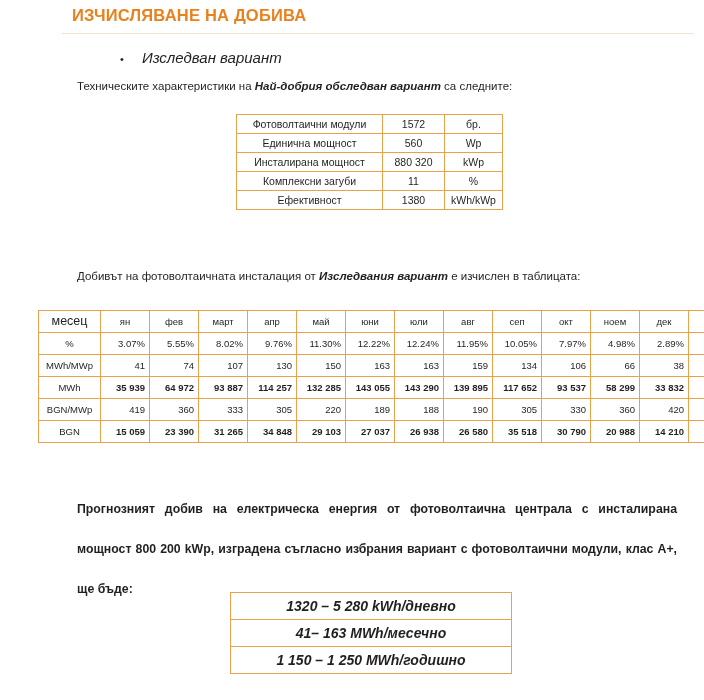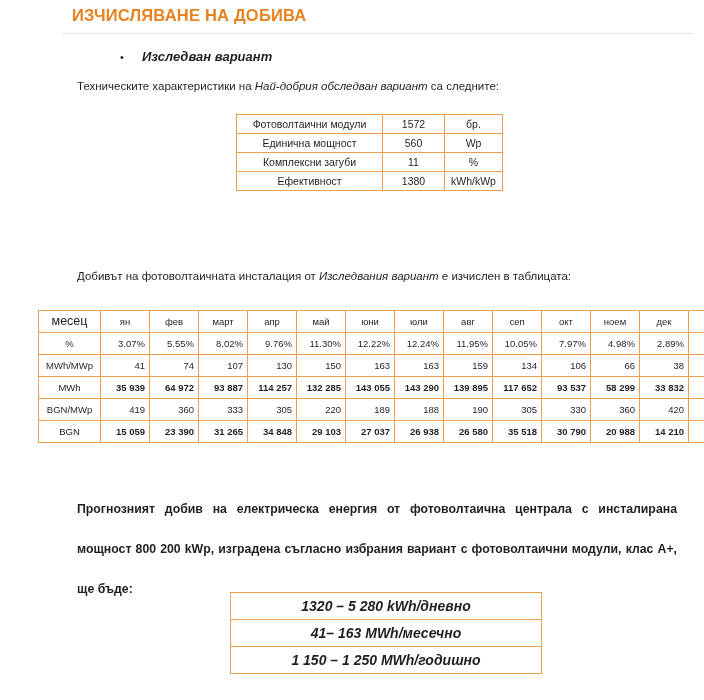--- a/index.html
+++ b/index.html
@@ -52,40 +52,40 @@
     align-items: baseline;
     gap: 0px;
   }
   .bullet-dot {
     width: 22px;
     font-size: 11px;
     line-height: 1;
     color: #231f20;
   }
   .bullet-text {
-    font-size: 13px;
-    font-weight: bold;
+    font-size: 15px;
+    font-weight: normal;
     font-style: italic;
     color: #231f20;
     white-space: nowrap;
     text-align: right;
   }
 
   
   .para-intro {
     position: absolute;
     left: 77px;
     top: 80px;
     font-size: 11.5px;
     color: #231f20;
     white-space: nowrap;
   }
   .para-intro b,
   .para-mid b {
-    font-weight: normal;
+    font-weight: bold;
     font-style: italic;
   }
   .para-mid {
     position: absolute;
     left: 77px;
     top: 270px;
     font-size: 11.5px;
     color: #231f20;
     white-space: nowrap;
   }
@@ -169,21 +169,21 @@
     text-align: justify;
     text-align-last: left;
     color: #231f20;
   }
 
   
   .tbl-result {
     position: absolute;
     left: 230px;
     top: 592px;
-    width: 312px;
+    width: 282px;
     table-layout: fixed;
   }
   .tbl-result td {
     height: 26px;
     line-height: 26px;
     text-align: center;
     font-size: 14px;
     font-weight: bold;
     font-style: italic;
     color: #231f20;
@@ -218,20 +218,25 @@
     <tbody>
       <tr>
         <td>Фотоволтаични модули</td>
         <td>1572</td>
         <td>бр.</td>
       </tr>
       <tr>
         <td>Единична мощност</td>
         <td>560</td>
         <td>Wp</td>
+      </tr>
+      <tr>
+        <td>Инсталирана мощност</td>
+        <td>880 320</td>
+        <td>kWp</td>
       </tr>
       <tr>
         <td>Комплексни загуби</td>
         <td>11</td>
         <td>%</td>
       </tr>
       <tr>
         <td>Ефективност</td>
         <td>1380</td>
         <td>kWh/kWp</td>

